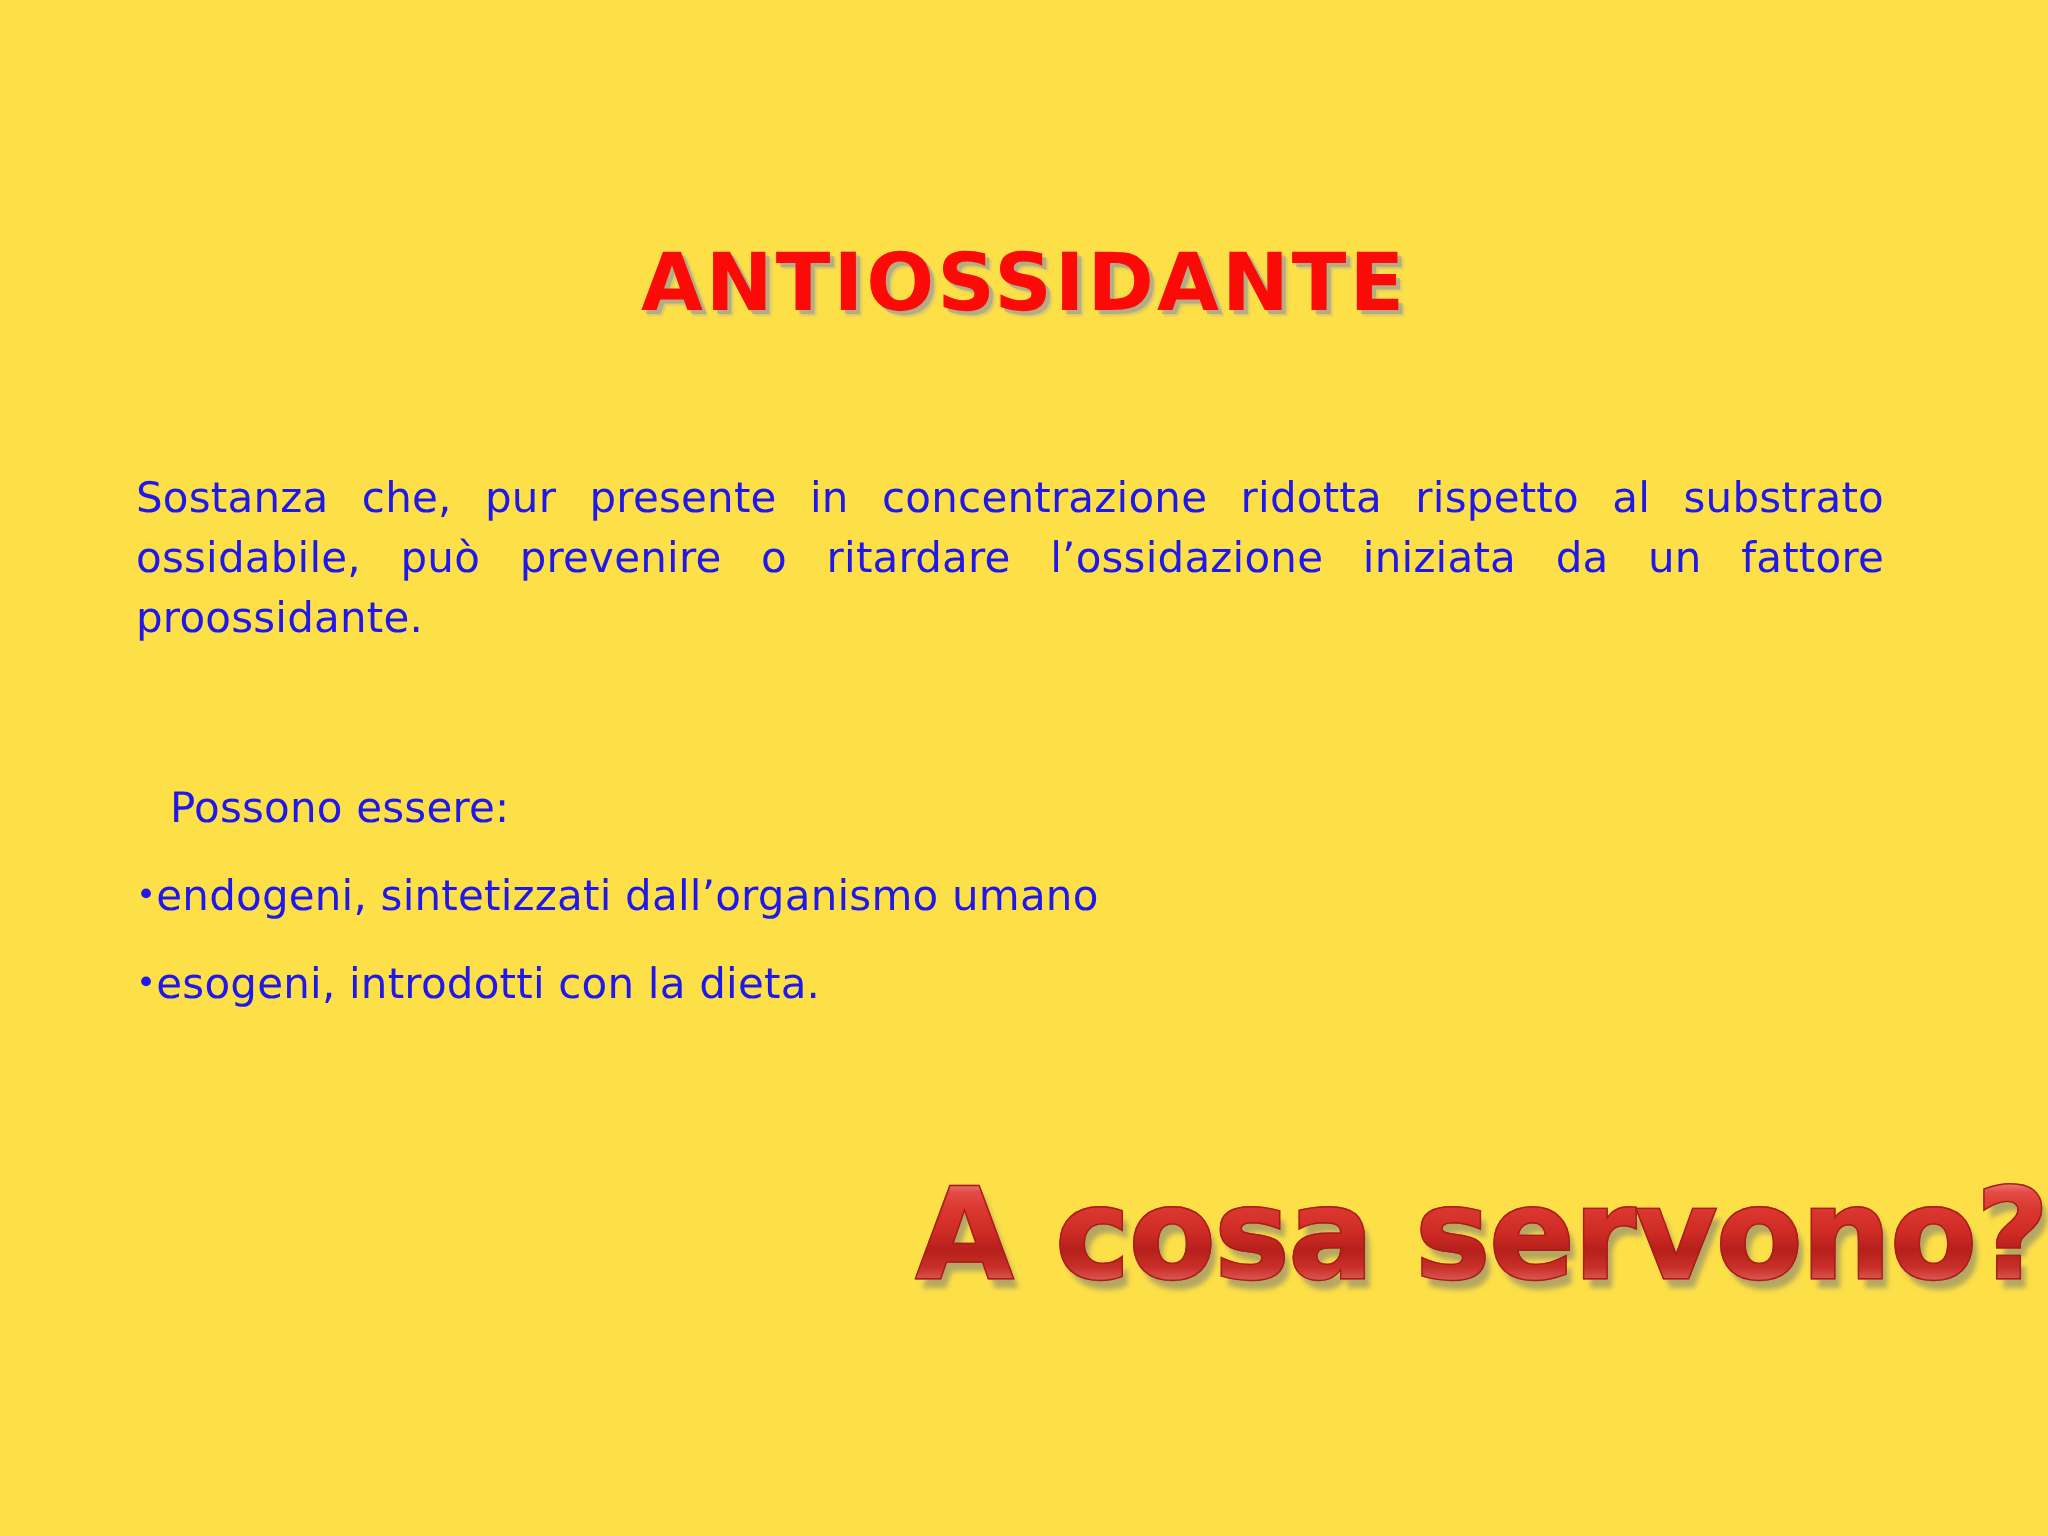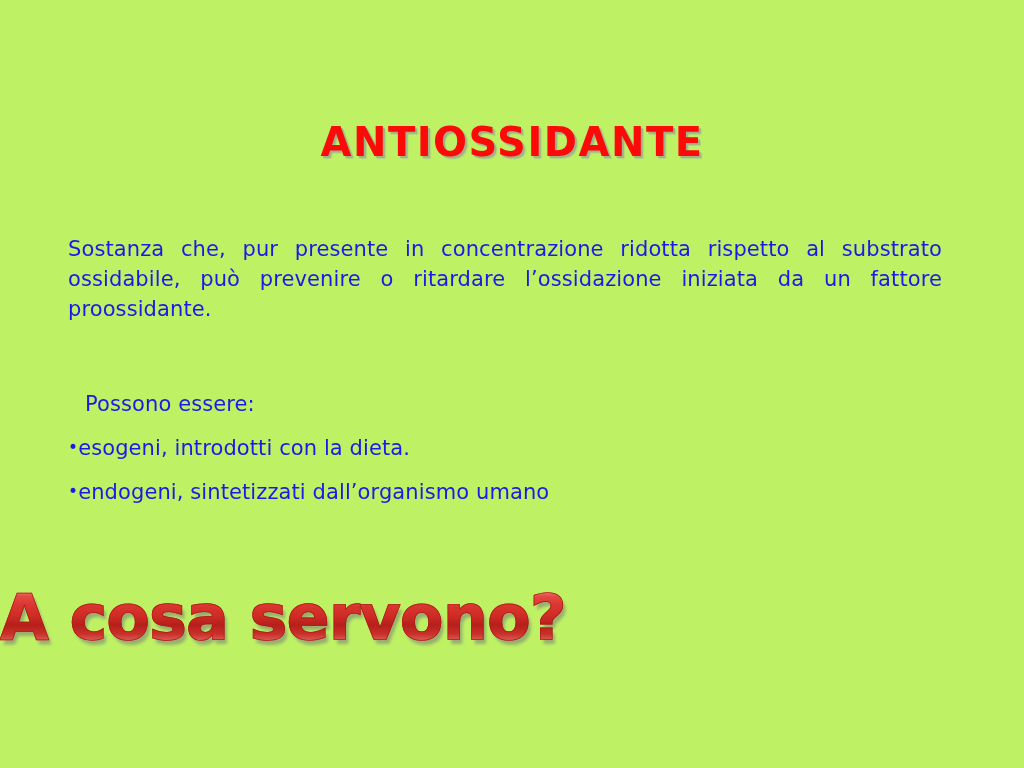--- a/index.html
+++ b/index.html
@@ -12,21 +12,21 @@
     height: 768px;
     position: relative;
     overflow: hidden;
     font-family: "DejaVu Sans", sans-serif;
     -webkit-font-smoothing: antialiased;
   }
 
   .slide {
     position: absolute;
     inset: 0;
-    background: #bef264;
+    background: #fde047;
   }
 
   
   .heading {
     position: absolute;
     left: 0;
     right: 0;
     top: 94px;
     text-align: center;
     font-family: "DejaVu Sans", "Liberation Sans", sans-serif;
@@ -102,21 +102,21 @@
     vertical-align: 2px;
   }
 
   
   .wordart-wrap {
     position: absolute;
     left: 0;
     right: 0;
     top: 586px;
     height: 80px;
-    text-align: left;
+    text-align: right;
     text-decoration: underline;
   }
   .wordart-stack {
     position: relative;
     display: inline-block;
     line-height: 1;
   }
   .wordart,
   .wordart-shadow {
     font-family: "DejaVu Sans", "Liberation Sans", sans-serif;
@@ -175,24 +175,24 @@
 
   <div class="body-block">
     <p class="para">Sostanza che, pur presente in concentrazione ridotta rispetto al substrato ossidabile, può prevenire o ritardare l’ossidazione iniziata da un fattore proossidante.</p>
   </div>
 
   <div class="list-block">
     <p class="lead-line">Possono essere:</p>
 
     <ul class="bullet-list">
       <li class="bullet-item">
-        <span class="bullet-glyph">•</span><span>esogeni, introdotti con la dieta.</span>
+        <span class="bullet-glyph">•</span><span>endogeni, sintetizzati dall’organismo umano</span>
       </li>
       <li class="bullet-item">
-        <span class="bullet-glyph">•</span><span>endogeni, sintetizzati dall’organismo umano</span>
+        <span class="bullet-glyph">•</span><span>esogeni, introdotti con la dieta.</span>
       </li>
     </ul>
   </div>
 
   <div class="wordart-wrap">
     <span class="wordart-stack">
       <span class="wordart-shadow">A cosa servono?</span>
       <span class="wordart wordart-outline">A cosa servono?</span>
       <span class="wordart">A cosa servono?</span>
     </span>

